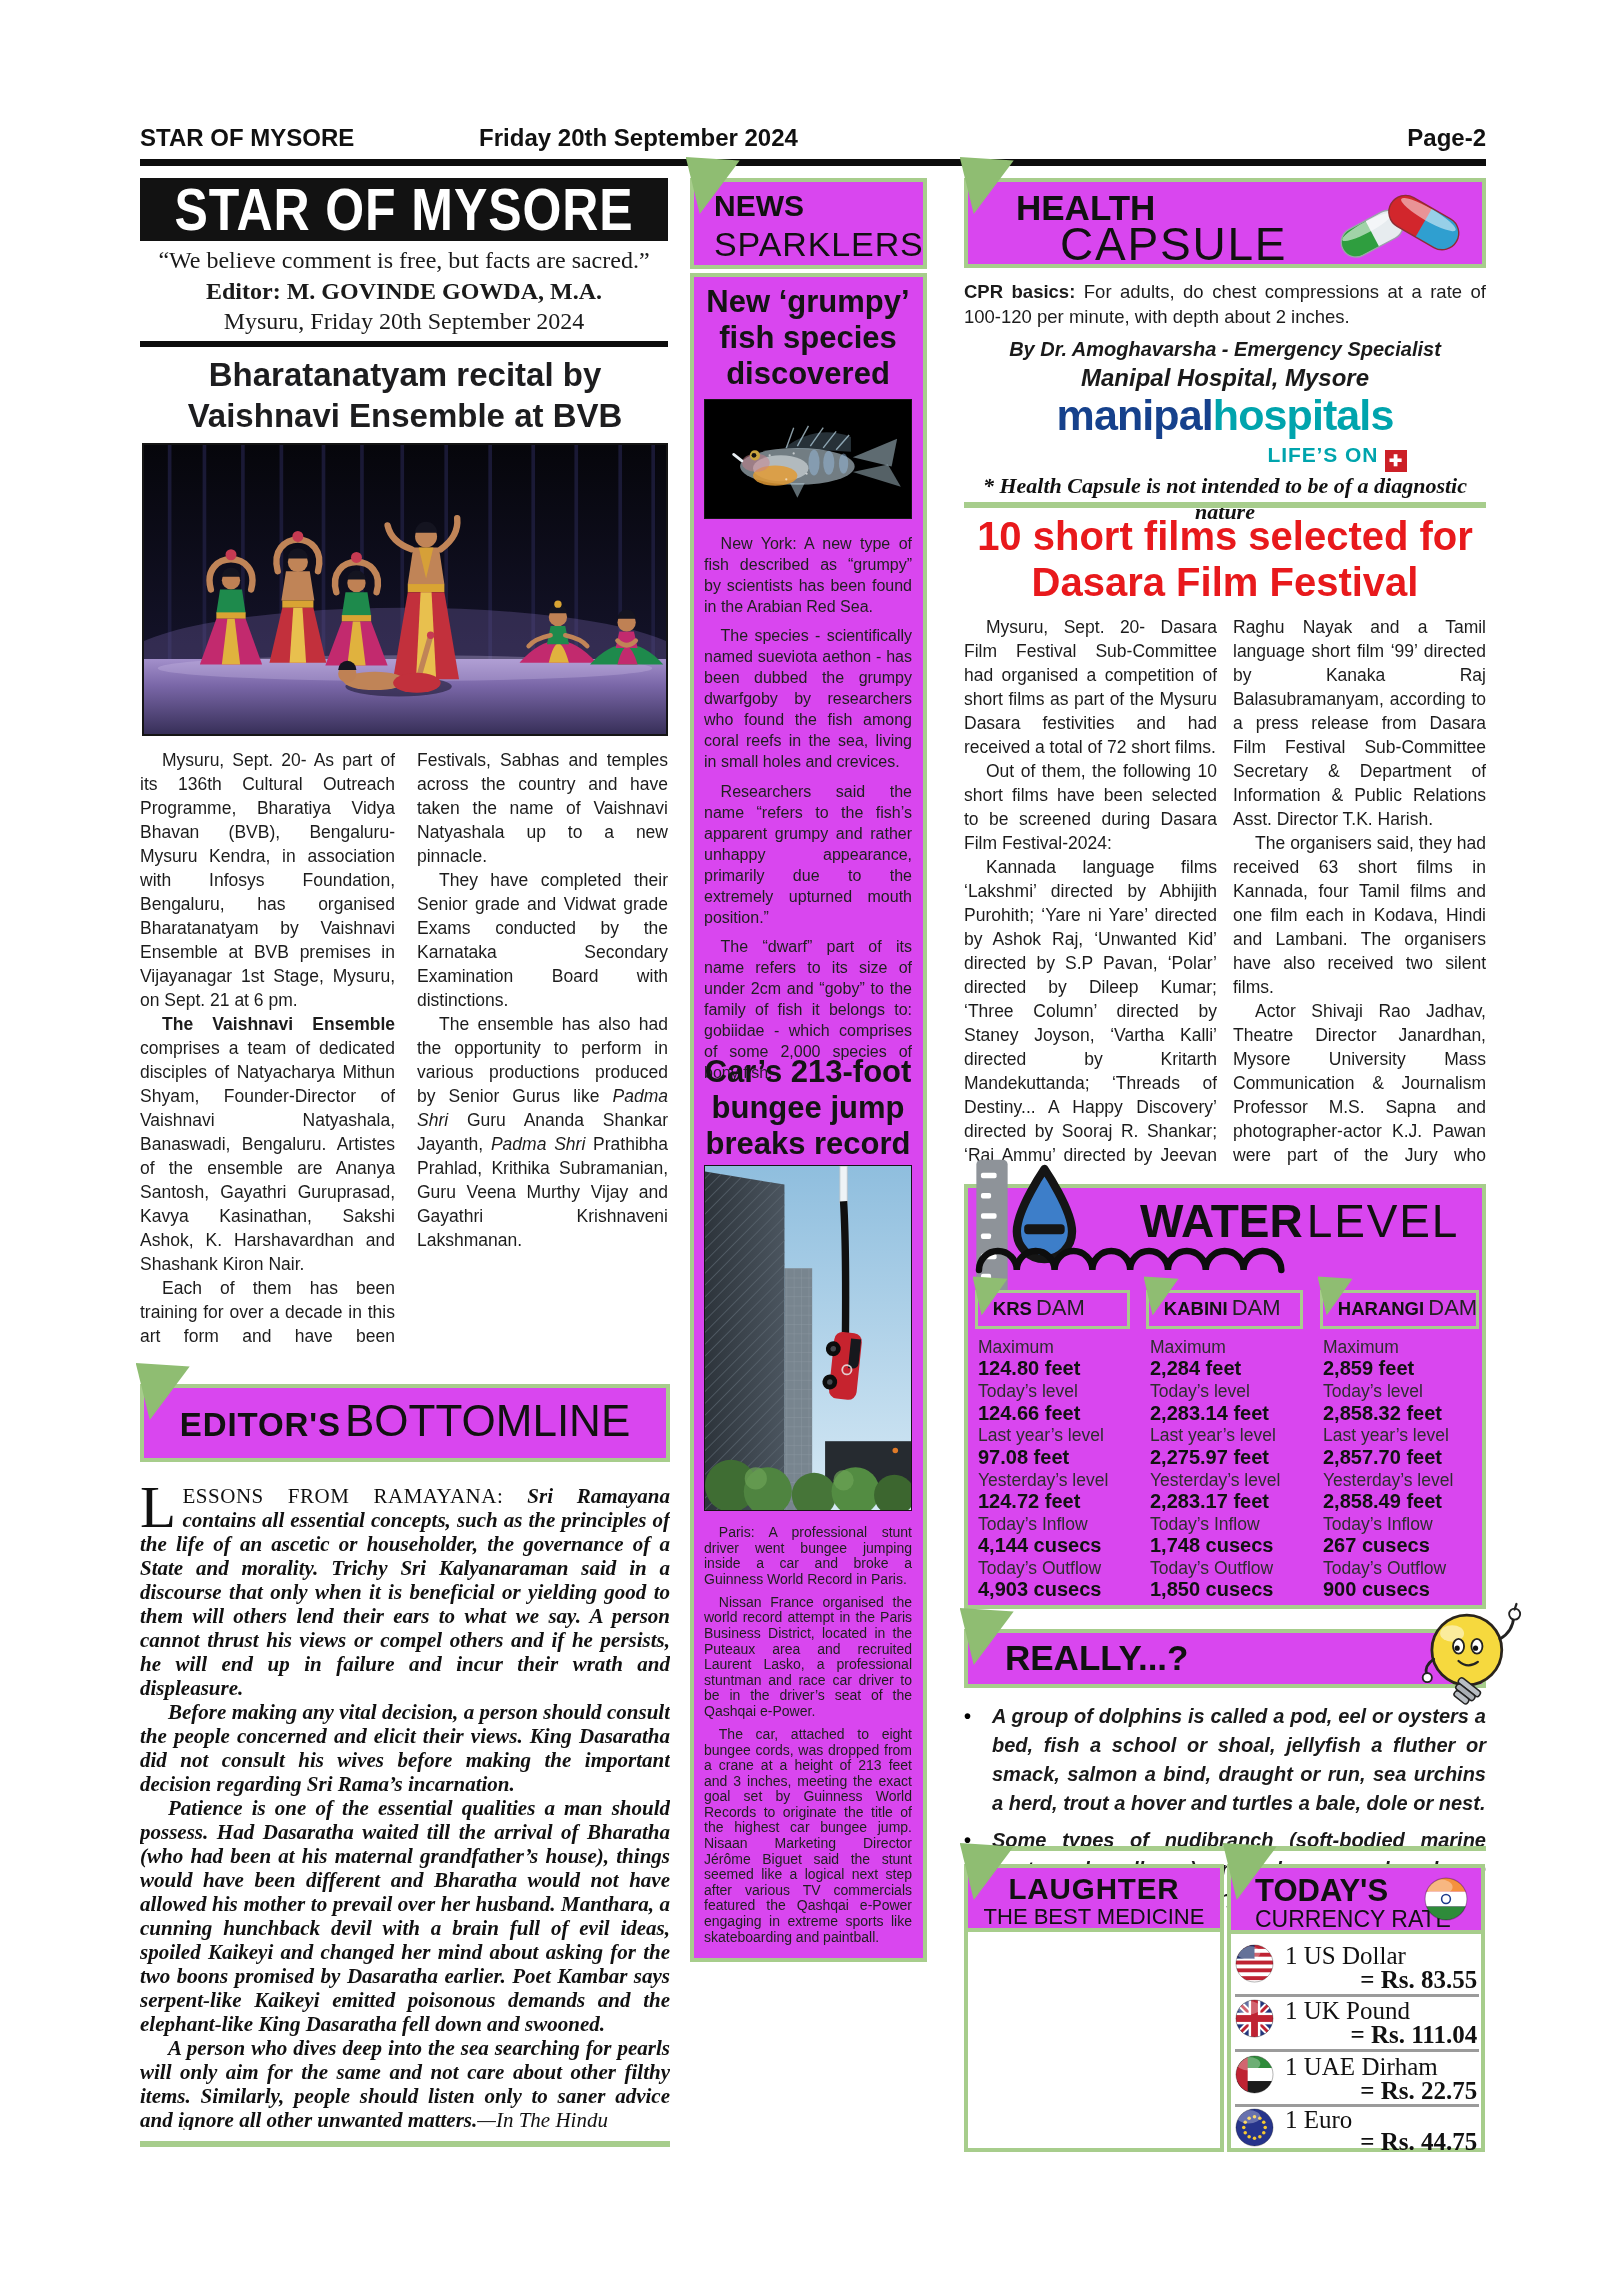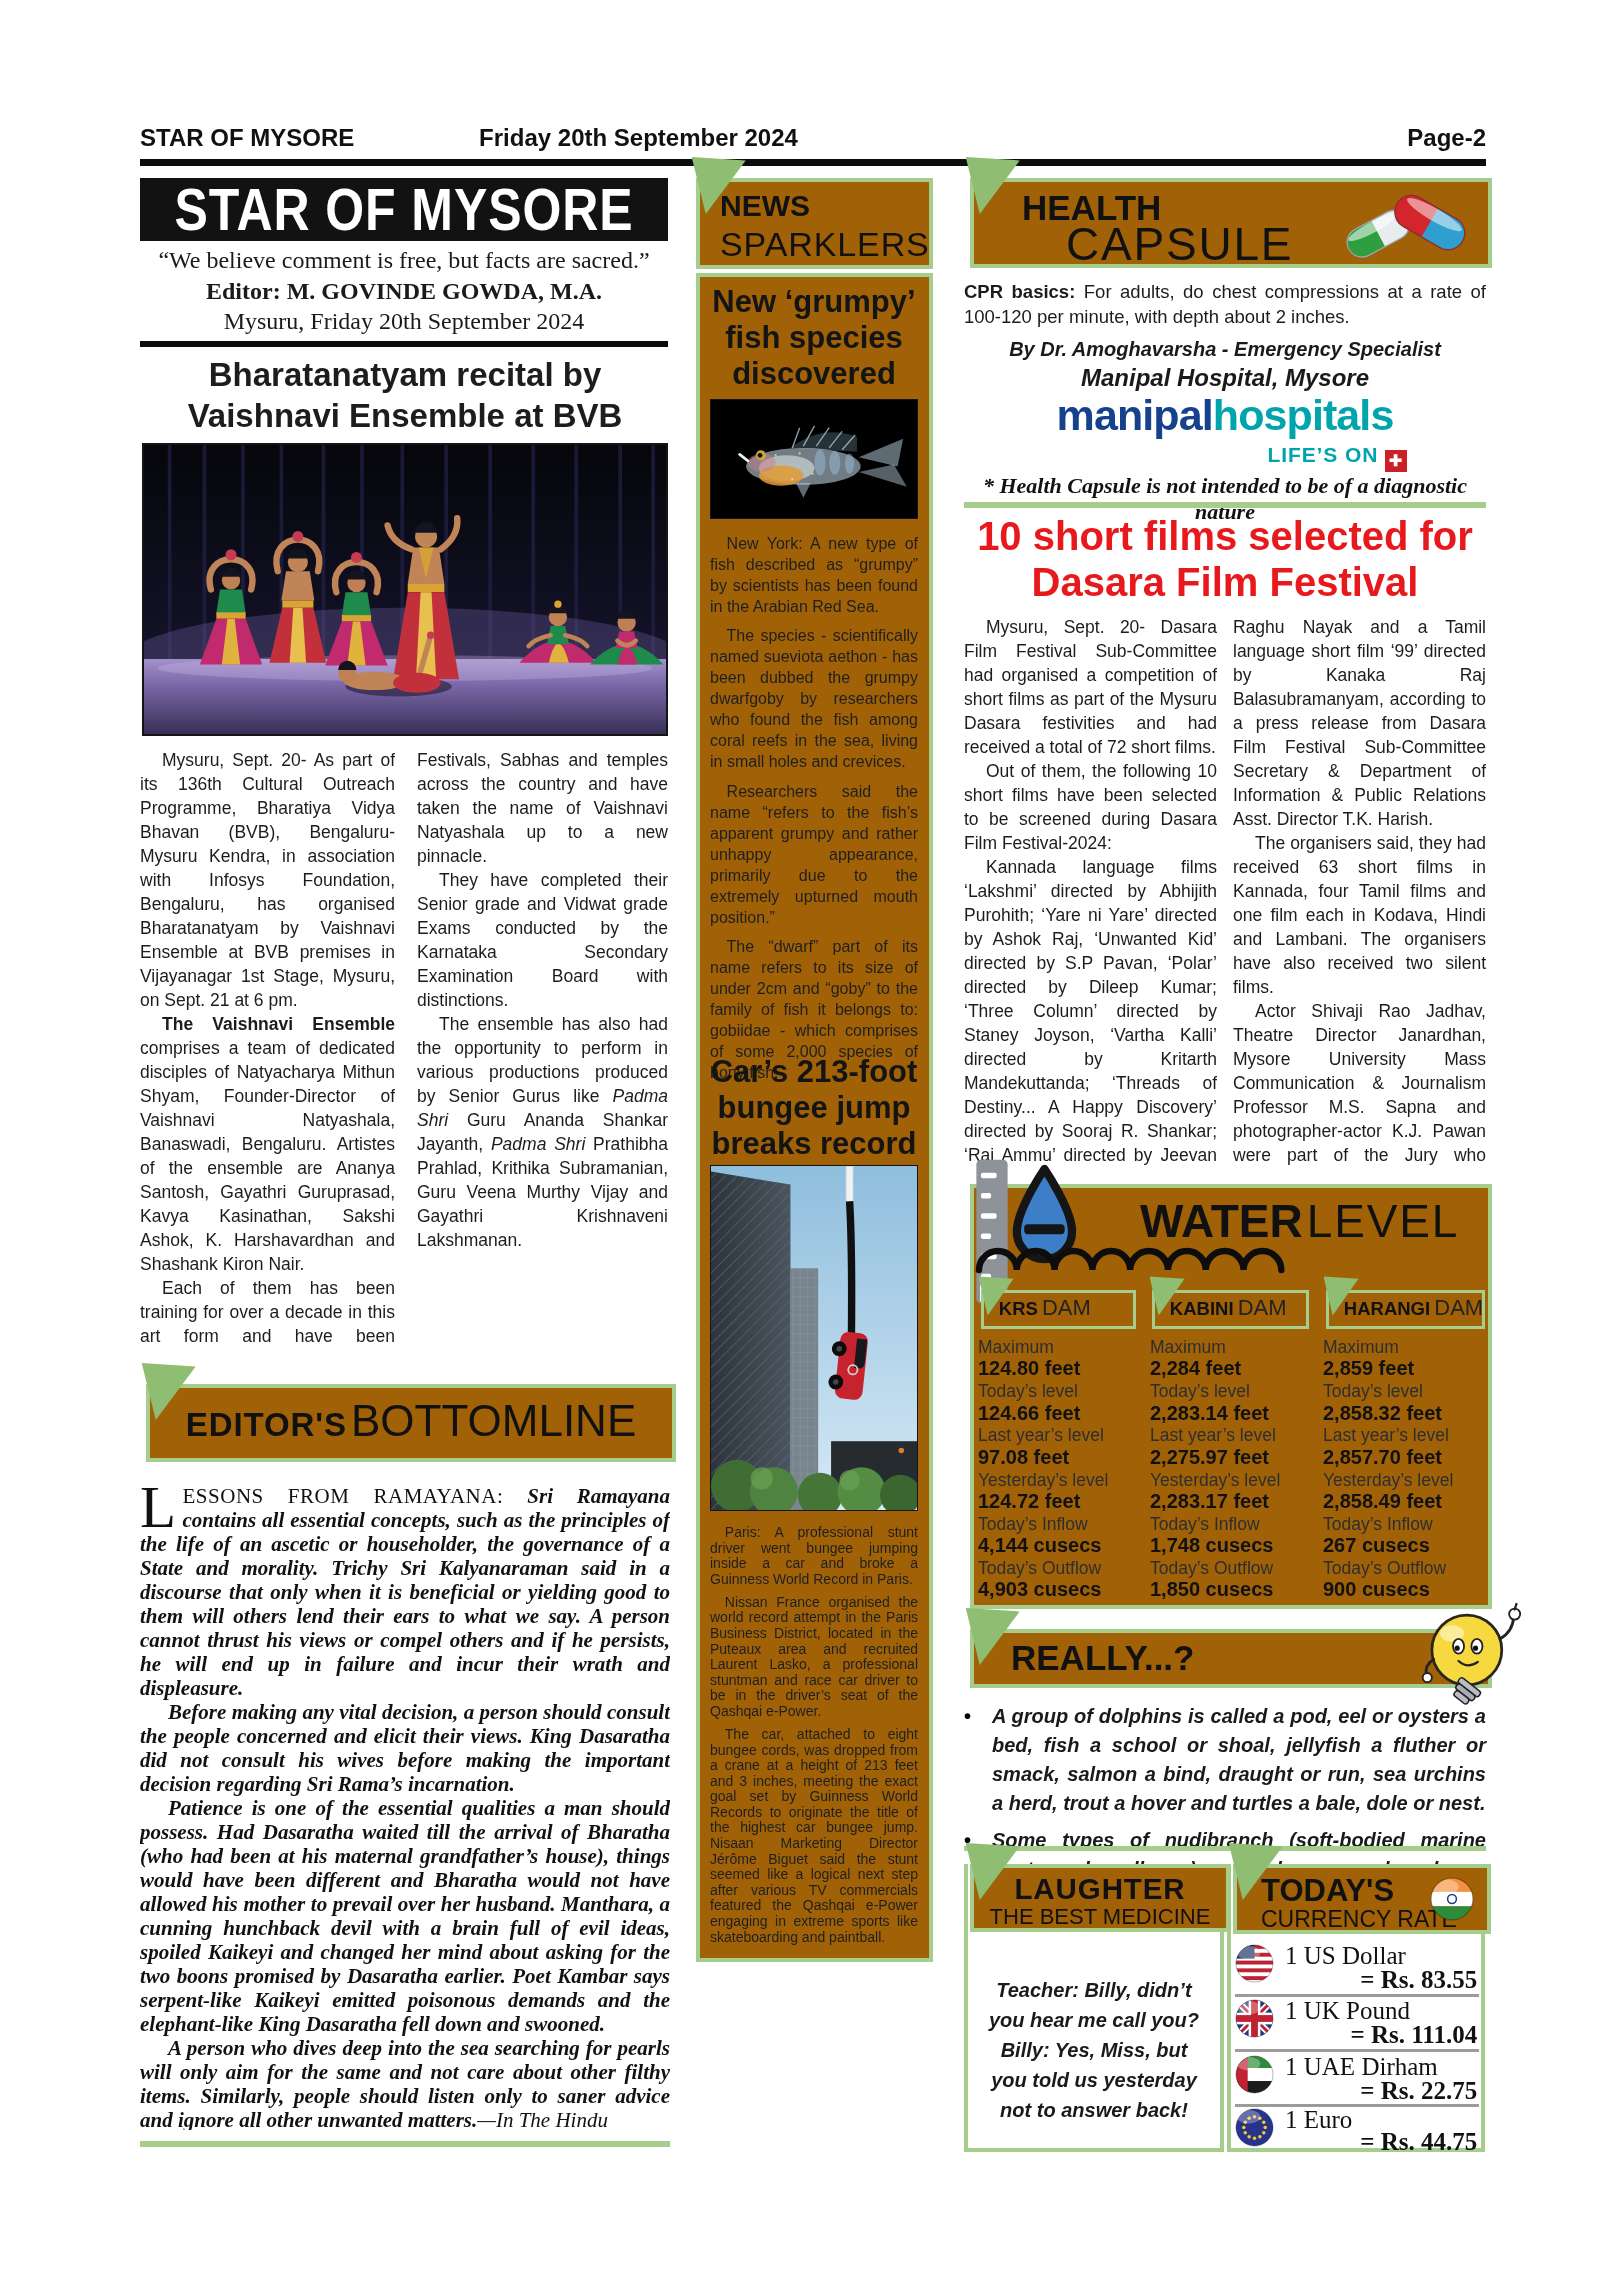--- a/index.html
+++ b/index.html
@@ -5,21 +5,21 @@
   html,body{margin:0;padding:0;background:#e8e8e8;}
   .page{position:relative;width:1619px;height:2289px;background:#ffffff;overflow:hidden;
         font-family:"Liberation Sans",sans-serif;}
   .abs{position:absolute;}
   .sans{font-family:"Liberation Sans",sans-serif;}
   .serif{font-family:"Liberation Serif",serif;}
   .just{text-align:justify;}
   .ctr{text-align:center;}
   p{margin:0;}
   :root{--green:#a7cd8c;--fold:#8fbd72;--red:#e8191c;}
-  .gbox{position:absolute;background:#a16207;border:4.6px solid var(--green);box-sizing:border-box;margin-left:6px;}
+  .gbox{position:absolute;background:#d946ef;border:4.6px solid var(--green);box-sizing:border-box;}
   .obox{position:absolute;background:#fff;border:4.6px solid var(--green);border-top:none;box-sizing:border-box;}
   .fold{position:absolute;top:-25px;left:-8.3px;width:54px;height:57px;background:var(--fold);
         clip-path:polygon(0 0,100% 6%,26% 100%);}
   .fold.sm{top:-16.6px;left:-5.5px;width:35px;height:39px;}
   .grule{position:absolute;height:5.5px;background:var(--green);}
   .body19{font-size:17.5px;line-height:24px;color:#1c1c1c;}
   .ti p{text-indent:22px;}
   .ti0{text-indent:0 !important;}
   .spark{font-size:16px;line-height:21px;color:#1f1f1f;}
   .spark p{text-indent:16.6px;margin-top:8.3px;}
@@ -495,21 +495,20 @@
   <div class="grule" style="left:964px;top:1846px;width:522px;height:4.6px;"></div>
 
   <div class="obox" style="left:964px;top:1864px;width:260px;height:288px;"></div>
   <div class="gbox" style="left:964px;top:1864px;width:260px;height:68px;">
     <div class="fold"></div>
     <div class="ctr" style="padding-top:3.7px;">
       <div style="font-size:29.5px;font-weight:800;color:#111;letter-spacing:0.9px;">LAUGHTER</div>
       <div style="font-size:22px;font-weight:400;color:#111;margin-top:-1.8px;">THE BEST MEDICINE</div>
     </div>
   </div>
-  <div class="abs ctr" style="left:984px;top:1975px;width:220px;font-size:20px;line-height:30px;font-weight:700;font-style:italic;color:#1a1a1a;">Teacher: Billy, didn’t you hear me call you? Billy: Yes, Miss, but you told us yesterday not to answer back!</div>
 
   <div class="obox" style="left:1227px;top:1864px;width:258px;height:288px;"></div>
   <div class="gbox" style="left:1227px;top:1864px;width:258px;height:70px;">
     <div class="fold"></div>
     <div style="padding:4.6px 0 0 24px;">
       <div style="font-size:31px;font-weight:800;color:#111;">TODAY'S</div>
       <div style="font-size:23px;font-weight:400;color:#111;margin-top:-2.8px;">CURRENCY RATE</div>
     </div>
     <span class="abs" style="right:13px;top:9.2px;width:44px;height:44px;">
       <svg viewBox="0 0 40 40" style="width:100%;height:100%;">

